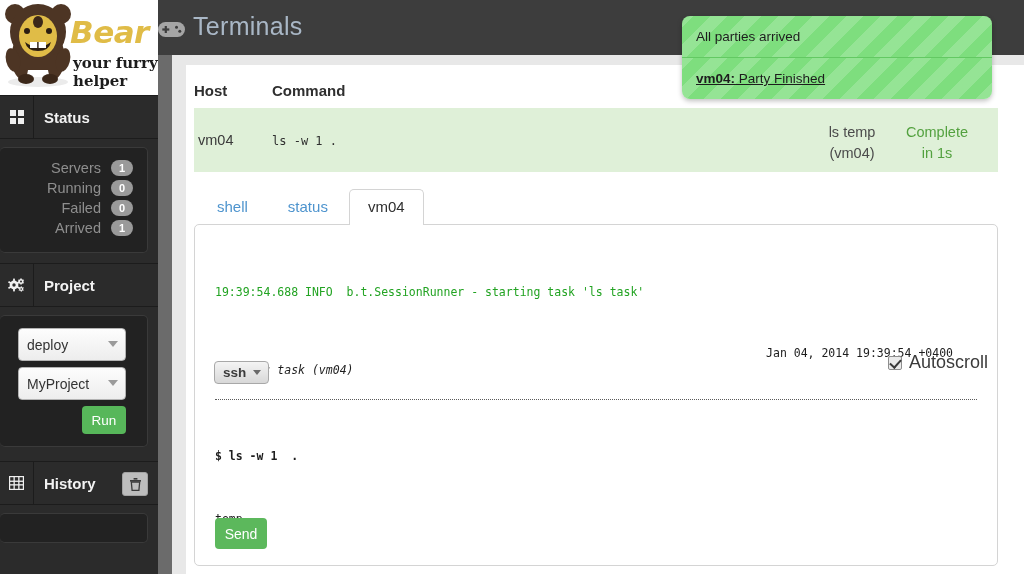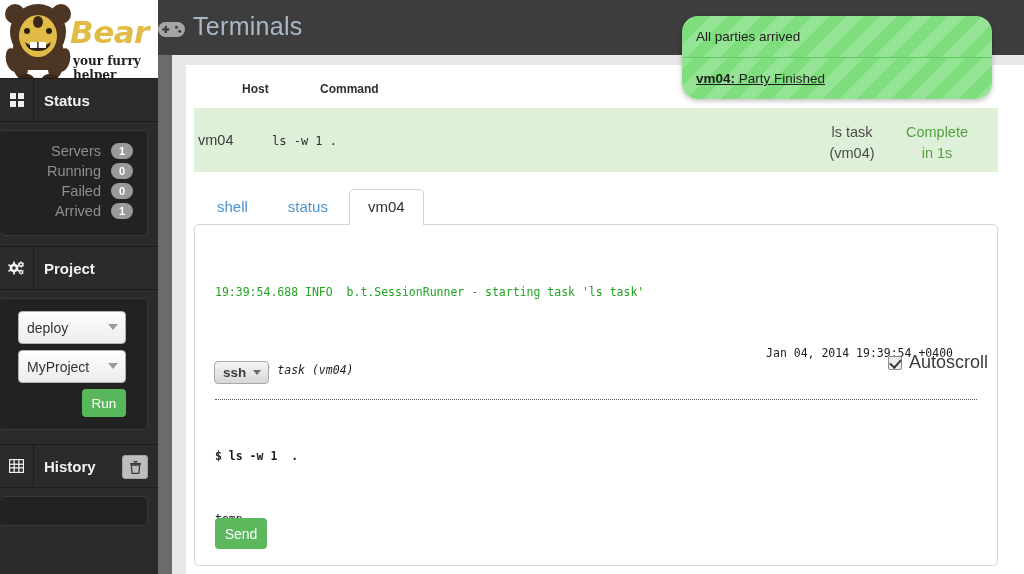--- a/index.html
+++ b/index.html
@@ -13,36 +13,36 @@
 
   
   #sidebar {
     position: absolute; left: 0; top: 0;
     width: 158px; height: 574px;
     background: #2b2b2b;
     z-index: 40;
   }
   .logo-box {
     position: relative;
-    width: 158px; height: 78px;
+    width: 158px; height: 95px;
     background: #ffffff;
     overflow: hidden;
   }
   .bear-svg { position: absolute; left: 2px; top: -2px; }
   .brand-word {
     position: absolute; left: 70px; top: 14px;
     font-family: "DejaVu Sans", sans-serif;
     font-weight: bold; font-style: italic;
     font-size: 31px; color: #e0bc47;
     letter-spacing: -0.5px;
   }
   .brand-sub {
     position: absolute; left: 73px; top: 54px;
     font-family: "DejaVu Serif", serif;
-    font-size: 12px; color: #1d1d1d;
+    font-size: 15px; color: #1d1d1d;
     font-weight: bold;
   }
 
   .sec-head {
     position: relative;
     height: 44px;
     background: #2b2b2b;
     border-top: 1px solid #1c1c1c;
     border-bottom: 1px solid #1c1c1c;
   }
@@ -164,21 +164,21 @@
 
   
   #host-table {
     position: absolute; left: 194px; top: 72px;
     width: 804px;
     z-index: 8;
   }
   .th-row { position: relative; height: 36px; }
   .th {
     position: absolute; top: 10px;
-    font-size: 12px; font-weight: bold; color: #2f2f2f; margin-left: 48px;
+    font-size: 15px; font-weight: bold; color: #2f2f2f;
   }
   .th-host { left: 0; }
   .th-cmd { left: 78px; }
   .th-task { left: 630px; }
   .th-status { left: 700px; }
   .tr-row {
     position: relative;
     height: 64px;
     background: #dff0d8;
   }
@@ -311,21 +311,21 @@
     border: none; border-radius: 4px;
     display: flex; align-items: center; justify-content: center;
     z-index: 12; cursor: pointer;
   }
 
   
   #toasts {
     position: absolute; right: 32px; top: 16px;
     width: 310px;
     z-index: 60;
-    border-radius: 16px;
+    border-radius: 8px;
     overflow: hidden;
     box-shadow: 0 2px 5px rgba(0,0,0,0.25);
   }
   .toast {
     position: relative;
     padding: 13px 14px;
     font-size: 13.5px;
     color: #1d1d1d;
     background-color: #7ede7e;
     background-image: repeating-linear-gradient(
@@ -493,21 +493,21 @@
   <div class="th-row">
     <div class="th th-host">Host</div>
     <div class="th th-cmd">Command</div>
     <div class="th th-task">Task</div>
     <div class="th th-status">Status</div>
   </div>
   <div class="tr-row">
     <div class="td td-host">vm04</div>
     <div class="td td-cmd">ls -w 1 .</div>
     <div class="td td-task">
-      <div>ls task</div>
+      <div>ls temp</div>
       <div>(vm04)</div>
     </div>
     <div class="td td-status">
       <div>Complete</div>
       <div>in 1s</div>
     </div>
   </div>
 </div>
 
 <div id="tabs">

